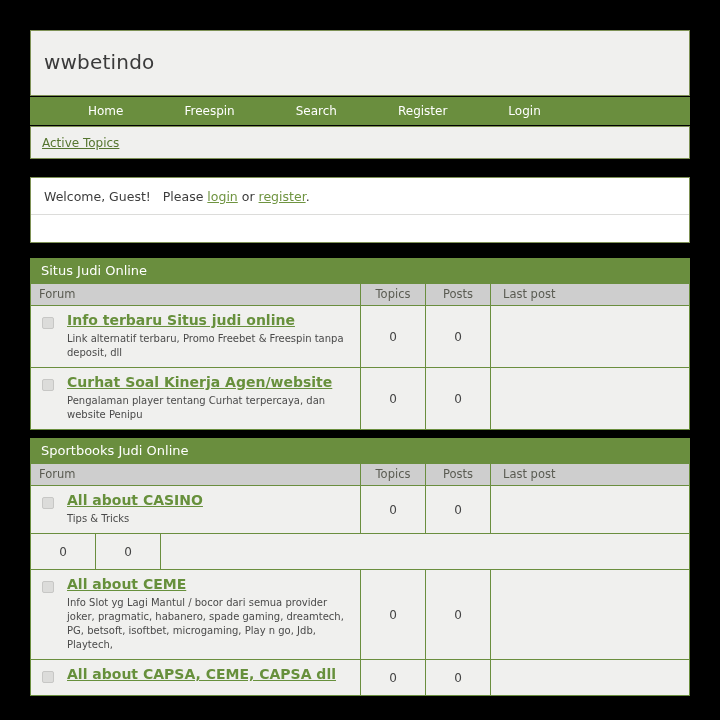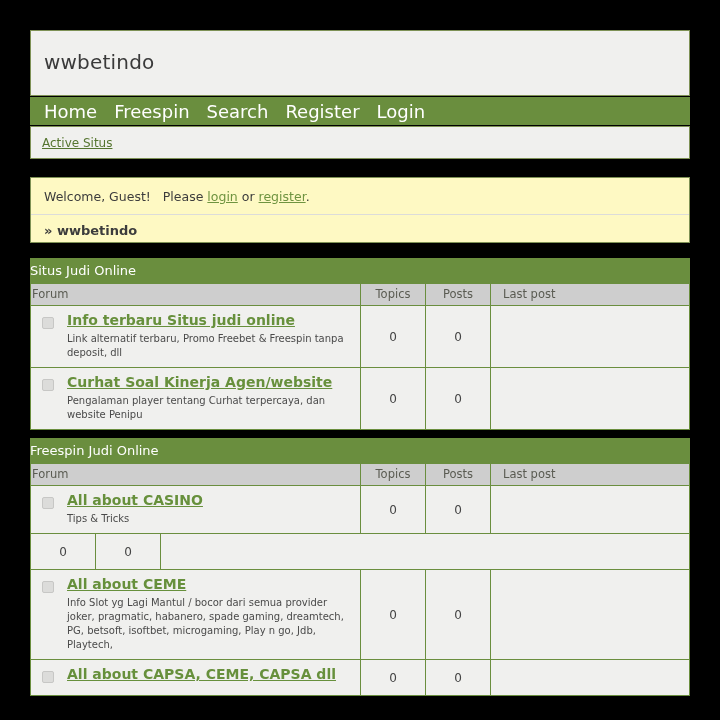--- a/index.html
+++ b/index.html
@@ -17,49 +17,49 @@
   }
   .site-title {
     font-size:20px; color:#3a3a3a; padding:19px 0 0 13px; letter-spacing:0.2px;
   }
 
   
   .navbar {
     background:#6a8e3e; height:28px; margin-top:1px;
     display:flex; align-items:center; gap:17px; padding-left:14px;
   }
-  .nav-item { color:#ffffff; font-size:18px; cursor:pointer; text-decoration:none; }
+  .nav-item { color:#ffffff; font-size:12px; cursor:pointer; text-decoration:none;margin-left:44px; }
 
   
   .menubar {
     background:#f0f0ee; border:1px solid #7e9155; height:33px; margin-top:1px;
     display:flex; align-items:center; padding-left:11px;
   }
   .menubar a { color:#55752f; font-size:12px; text-decoration:underline; cursor:pointer; }
 
   
   .welcomebox {
-    margin-top:18px; background:#fef9c3; border:1px solid #7e9155; height:66px;
+    margin-top:18px; background:#ffffff; border:1px solid #7e9155; height:66px;
   }
   .welcome-line { padding:11px 13px 0; font-size:12.5px; color:#3c3c3c; }
   .welcome-line a { color:#6f9440; text-decoration:underline; cursor:pointer; }
   .welcome-sep { border-top:1px solid #dcdcda; margin-top:10px; }
   .breadcrumb { padding:8px 13px 0; font-weight:bold; font-size:13px; color:#3c3c3c; }
 
   
   .category { margin-top:15px; }
   .category + .category { margin-top:8px; }
   .cat-header {
     background:#6a8e3e; color:#ffffff; font-size:13px;
-    height:26px; line-height:26px; 
+    height:26px; line-height:26px; padding-left:11px;
   }
   .ftable { border-left:1px solid #6a8e3e; border-right:1px solid #6a8e3e; border-bottom:1px solid #6a8e3e; }
   .thead { display:flex; background:#cecece; height:21px; }
   .thead > div { font-size:11.5px; color:#5a5b52; line-height:21px; }
-  .th-forum  { width:330px; padding-left:1px; border-right:1px solid #6a8e3e; }
+  .th-forum  { width:330px; padding-left:8px; border-right:1px solid #6a8e3e; }
   .th-topics { width:65px; text-align:center; border-right:1px solid #6a8e3e; }
   .th-posts  { width:65px; text-align:center; border-right:1px solid #6a8e3e; }
   .th-last   { flex:1; padding-left:12px; }
 
   .frow { display:flex; background:#f0f0ee; border-top:1px solid #6a8e3e; min-height:36px; }
   .cell-forum {
     width:330px; border-right:1px solid #6a8e3e;
     padding:4px 10px 7px 11px; position:relative;
   }
   .cell-topics, .cell-posts {
@@ -90,36 +90,32 @@
 
   <div class="navbar">
     <a class="nav-item">Home</a>
     <a class="nav-item">Freespin</a>
     <a class="nav-item">Search</a>
     <a class="nav-item">Register</a>
     <a class="nav-item">Login</a>
   </div>
 
   <div class="menubar">
-    <a>Active Situs</a>
+    <a>Active Topics</a>
   </div>
 
   <div class="welcomebox">
     <div class="welcome-line">
       <span>Welcome, Guest!</span>&nbsp;&nbsp;
       <span>Please</span>
       <a>login</a>
       <span>or</span>
       <a>register</a><span>.</span>
     </div>
     <div class="welcome-sep"></div>
-    <div class="breadcrumb">
-      <span>»</span>
-      <span>wwbetindo</span>
-    </div>
   </div>
 
   <div class="category">
     <div class="cat-header">Situs Judi Online</div>
     <div class="ftable">
       <div class="thead">
         <div class="th-forum">Forum</div>
         <div class="th-topics">Topics</div>
         <div class="th-posts">Posts</div>
         <div class="th-last">Last post</div>
@@ -147,21 +143,21 @@
           </div>
         </div>
         <div class="cell-topics">0</div>
         <div class="cell-posts">0</div>
         <div class="cell-last"></div>
       </div>
     </div>
   </div>
 
   <div class="category">
-    <div class="cat-header">Freespin Judi Online</div>
+    <div class="cat-header">Sportbooks Judi Online</div>
     <div class="ftable">
       <div class="thead">
         <div class="th-forum">Forum</div>
         <div class="th-topics">Topics</div>
         <div class="th-posts">Posts</div>
         <div class="th-last">Last post</div>
       </div>
 
       <div class="frow">
         <div class="cell-forum">

